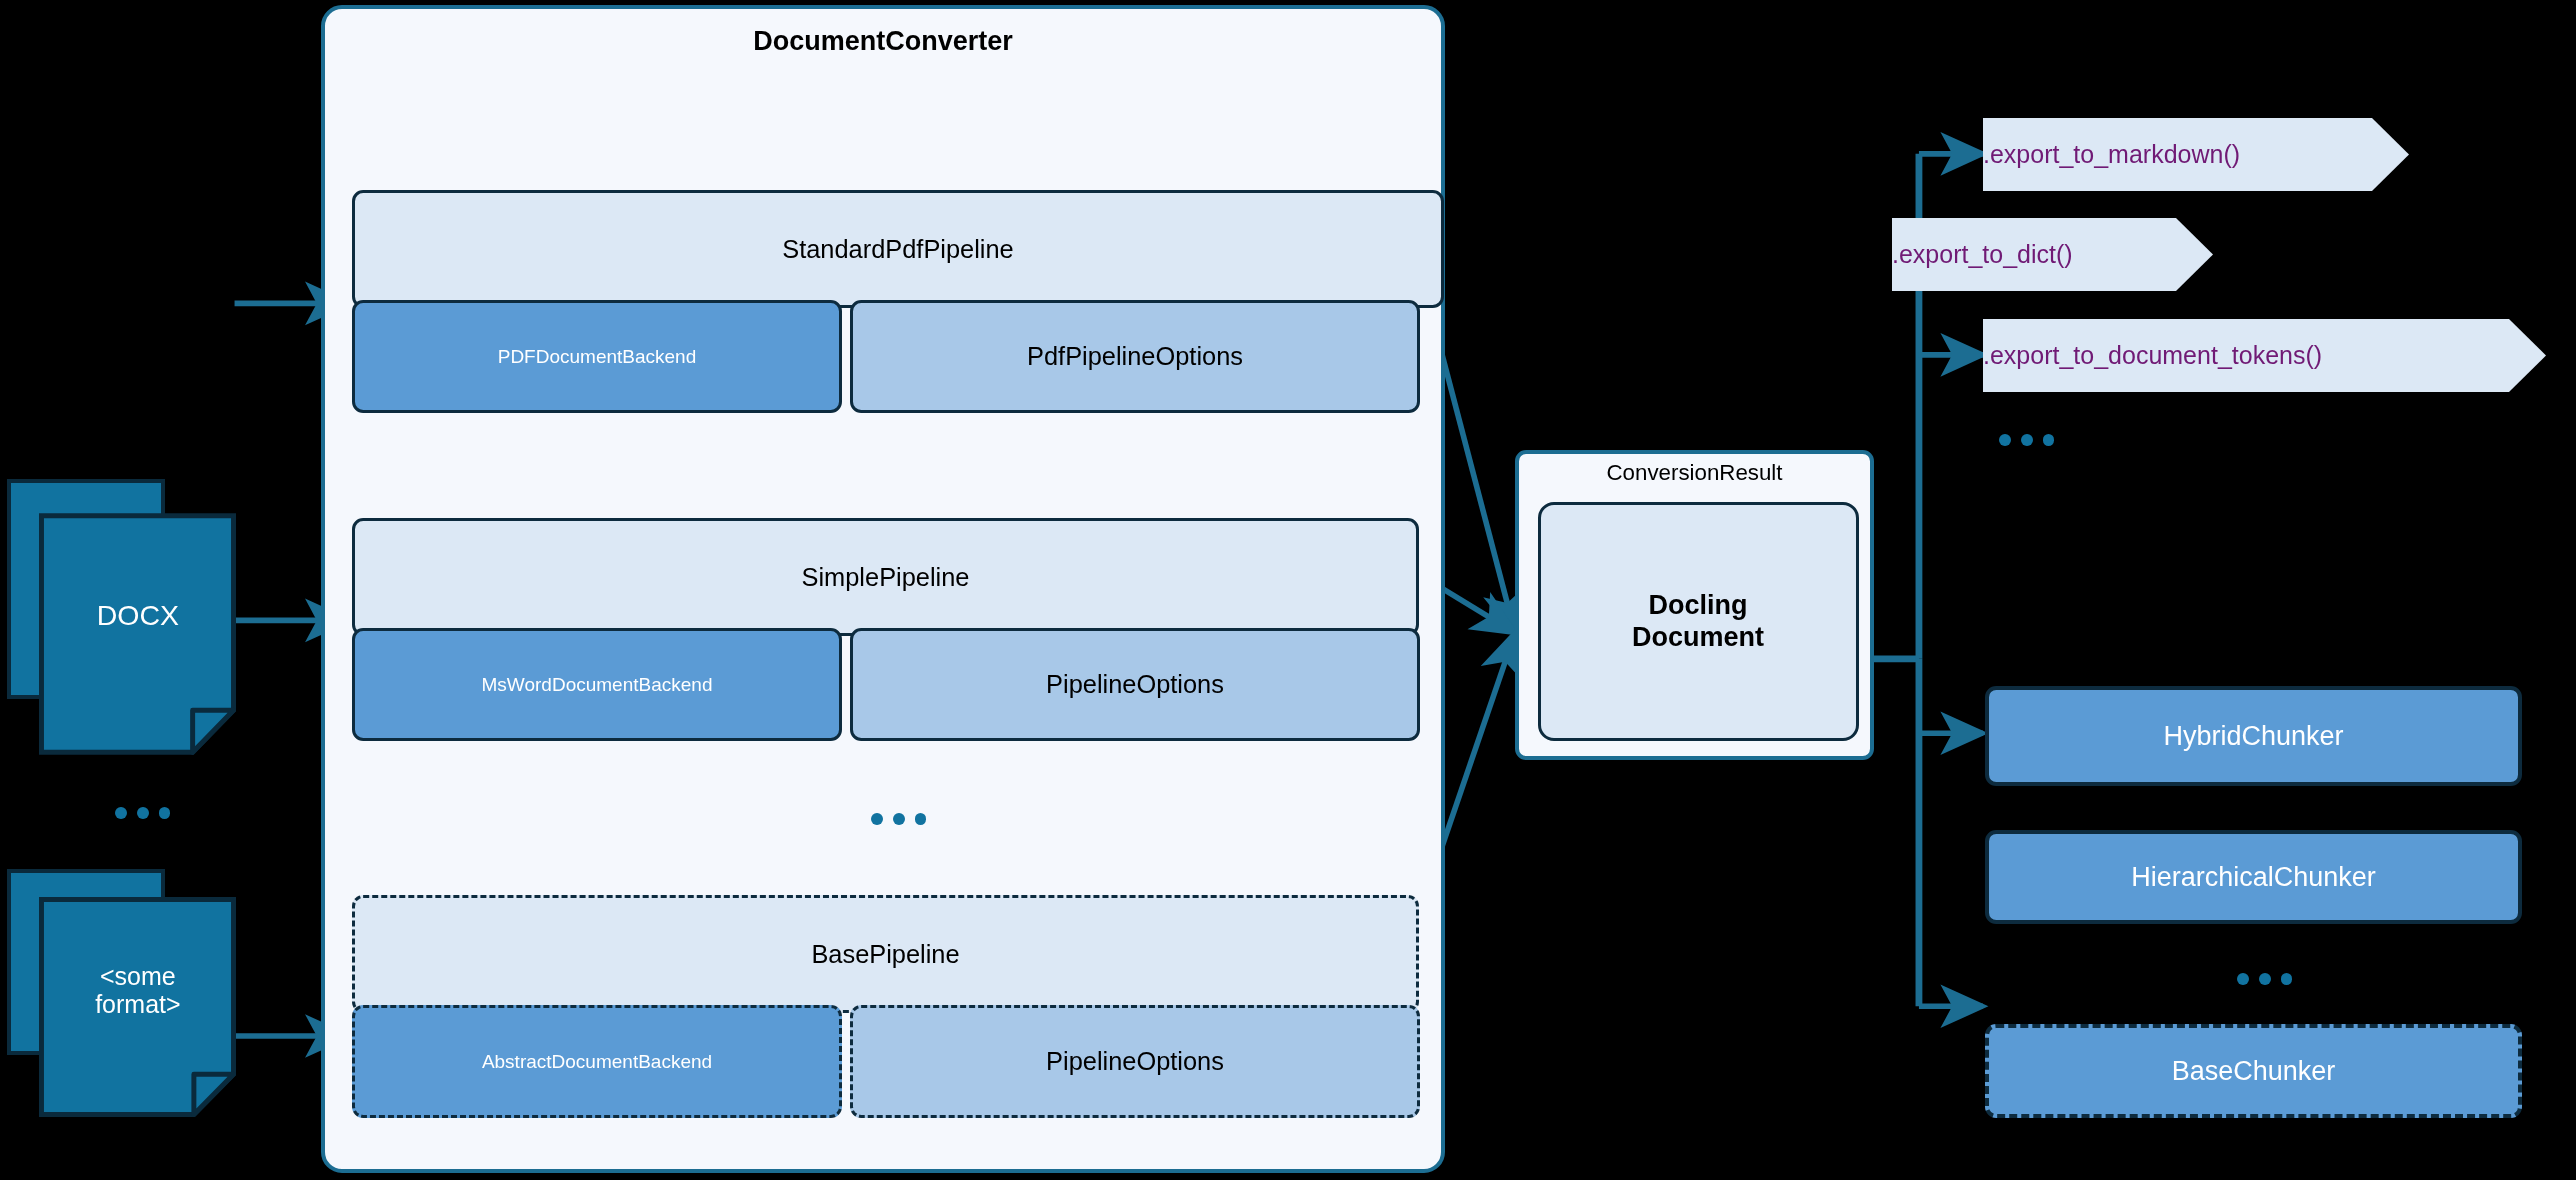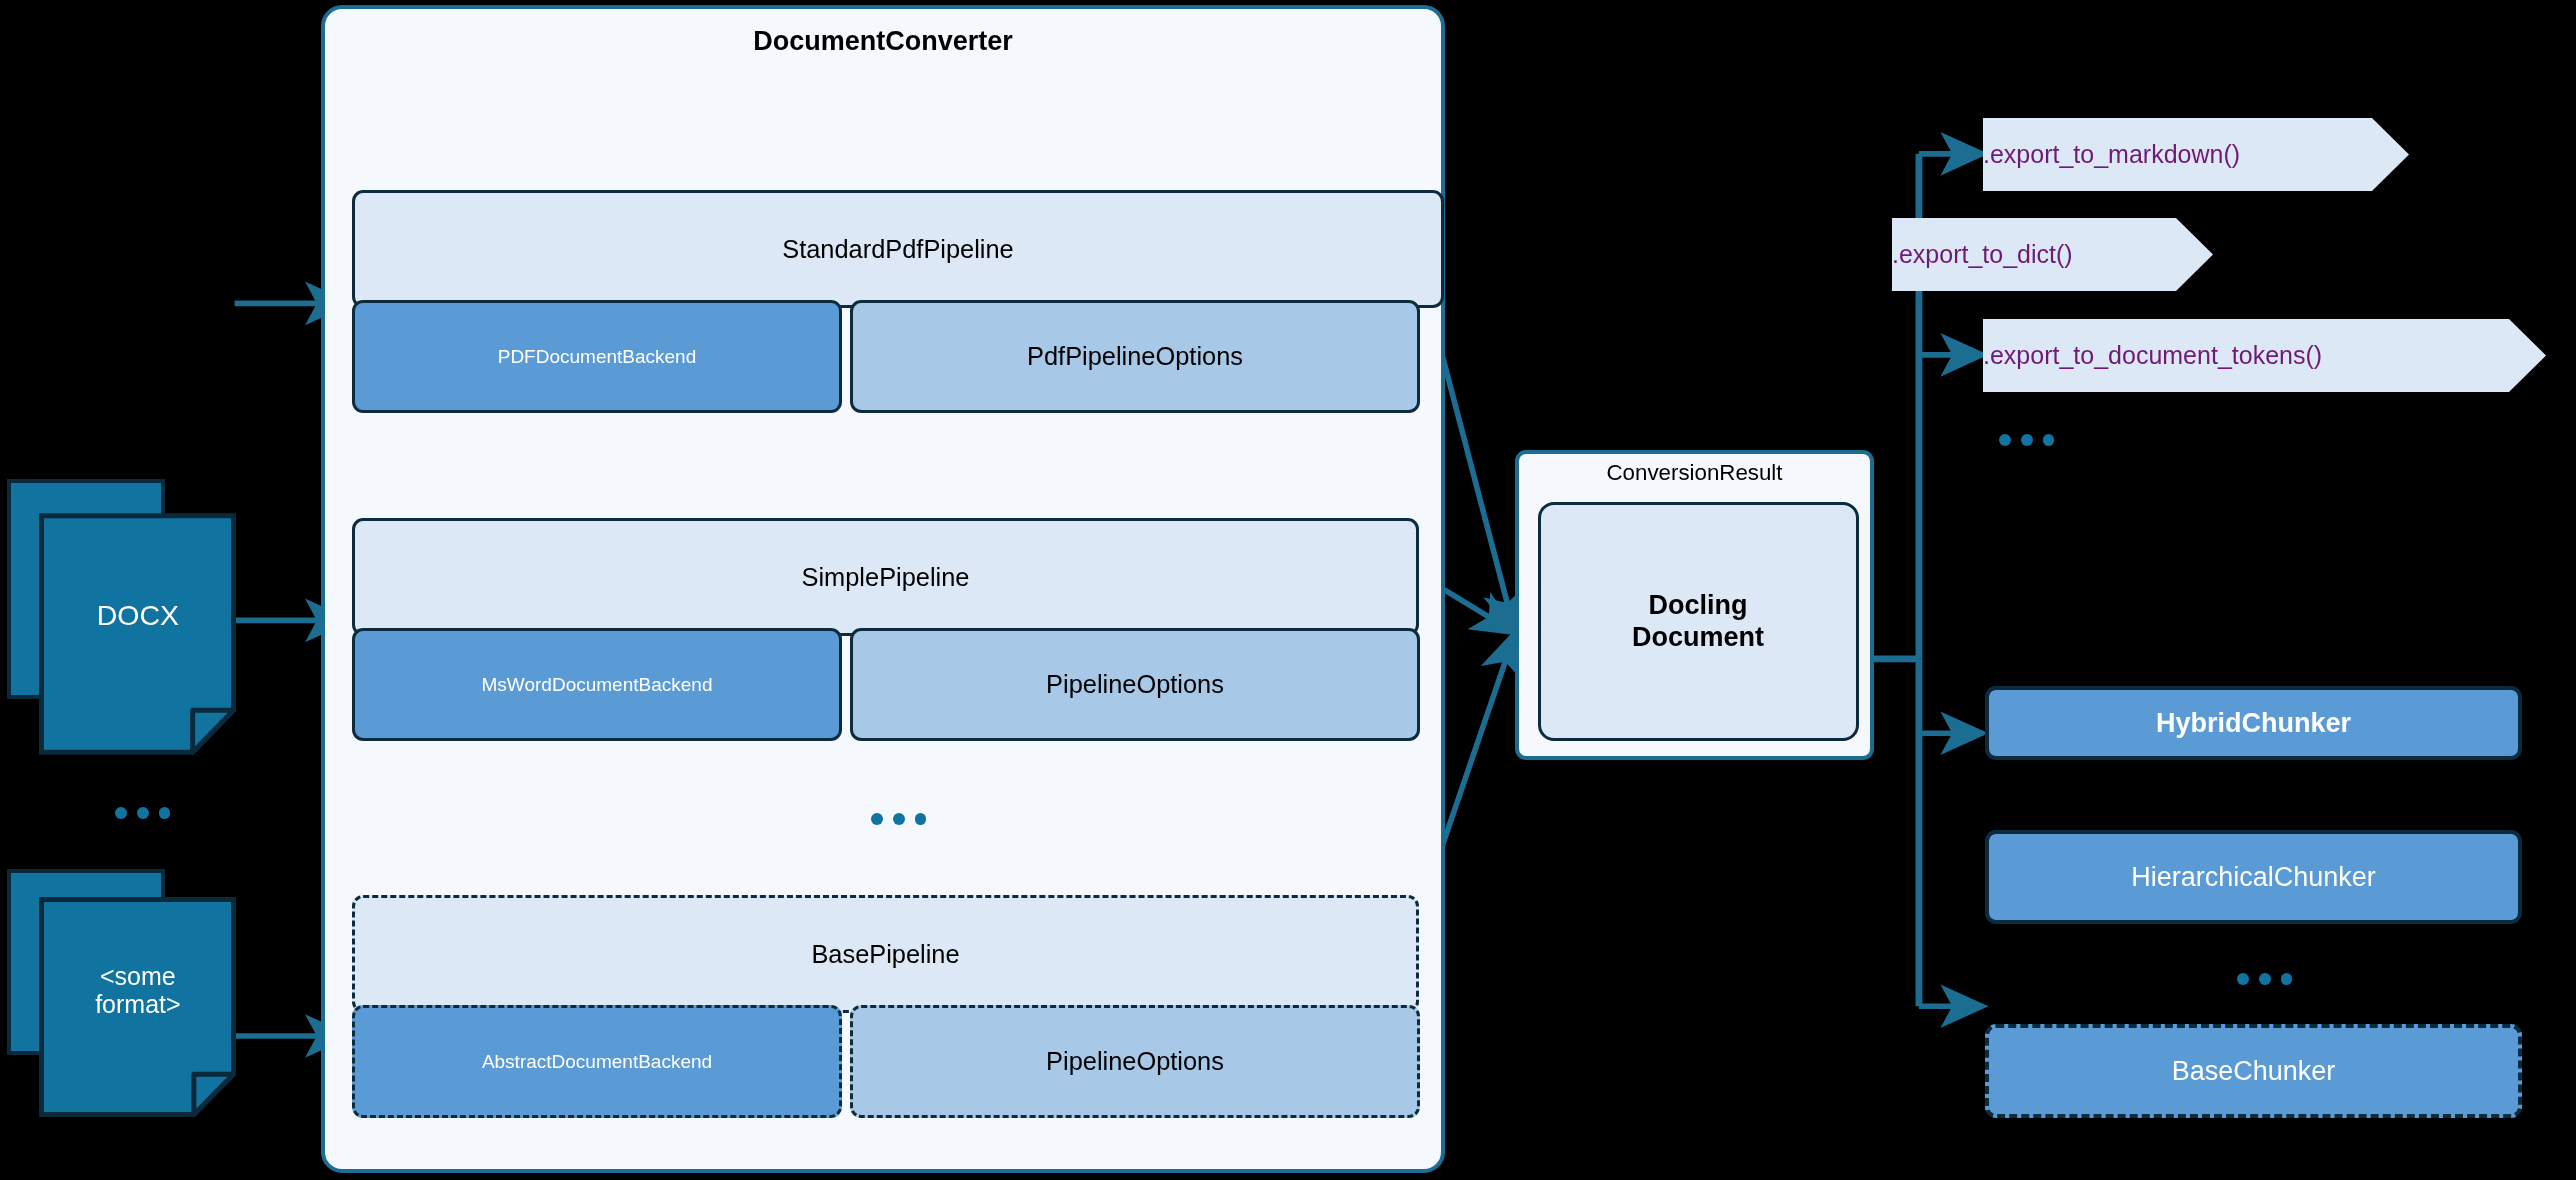--- a/index.html
+++ b/index.html
@@ -195,21 +195,21 @@
     </div>
     <div class="doclabel" style="left:32px;top:28px;width:197px;height:186px;font-size:25px;white-space:pre-line;">&lt;some
 format&gt;</div>
   </div>
 
   <div class="converter" style="left:321px; top:5px; width:1124px; height:1168px;">
     <div class="converter-title" style="top:17.4px;">DocumentConverter</div>
 
     <div class="pipegroup" style="left:27px; top:181px; width:1067px; height:223px;padding-left:25px;">
       <div class="pipe-head" style="height:118px;">StandardPdfPipeline</div>
-      <div class="pipe-backend" style="left:0;top:110px;width:490px;height:113px;border-radius:11px;">PDFDocumentBackend</div>
+      <div class="pipe-backend" style="left:0;top:110px;width:490px;height:113px;">PDFDocumentBackend</div>
       <div class="pipe-options" style="left:498px;top:110px;width:570px;height:113px;">PdfPipelineOptions</div>
     </div>
 
     <div class="pipegroup" style="left:27px; top:509px; width:1067px; height:223px;">
       <div class="pipe-head" style="height:118px;">SimplePipeline</div>
       <div class="pipe-backend" style="left:0;top:110px;width:490px;height:113px;">MsWordDocumentBackend</div>
       <div class="pipe-options" style="left:498px;top:110px;width:570px;height:113px;">PipelineOptions</div>
     </div>
 
     <div class="dots" style="left:546px;top:804px;">
@@ -245,21 +245,21 @@
               clip-path:polygon(0 0, calc(100% - 37px) 0, 100% 50%, calc(100% - 37px) 100%, 0 100%);">
     <span>.export_to_document_tokens()</span>
   </div>
 
   <div class="dots" style="left:1999px;top:434px;">
     <i></i>
     <i></i>
     <i></i>
   </div>
 
-  <div class="chunker" style="left:1985px; top:686px; width:537px; height:74px;font-weight:bold;">
+  <div class="chunker" style="left:1985px; top:686px; width:537px; height:100px;">
     <span>HybridChunker</span>
   </div>
 
   <div class="chunker" style="left:1985px; top:830px; width:537px; height:94px;">
     <span>HierarchicalChunker</span>
   </div>
 
   <div class="dots" style="left:2237px;top:973px;">
     <i></i>
     <i></i>

